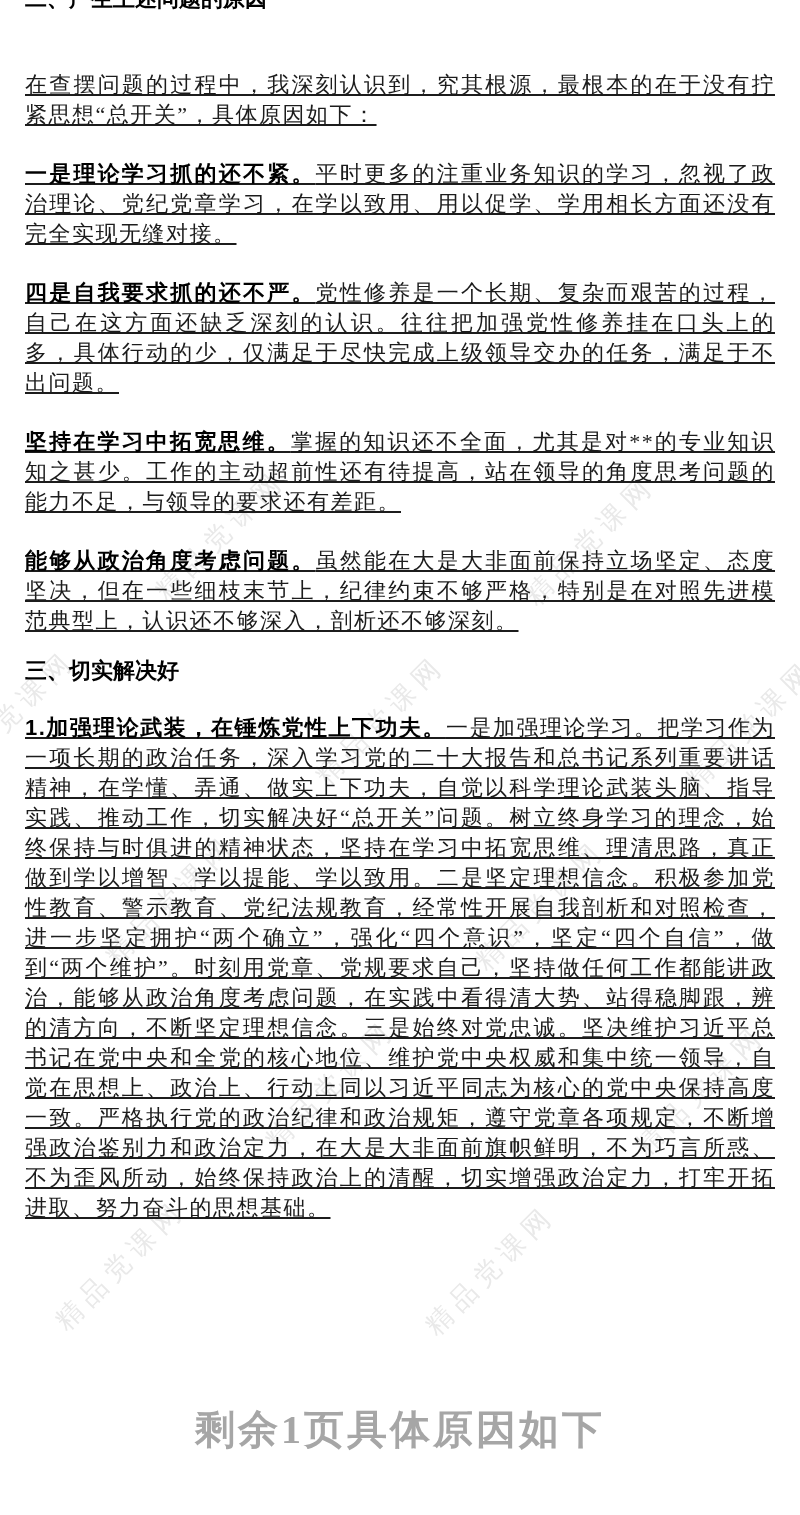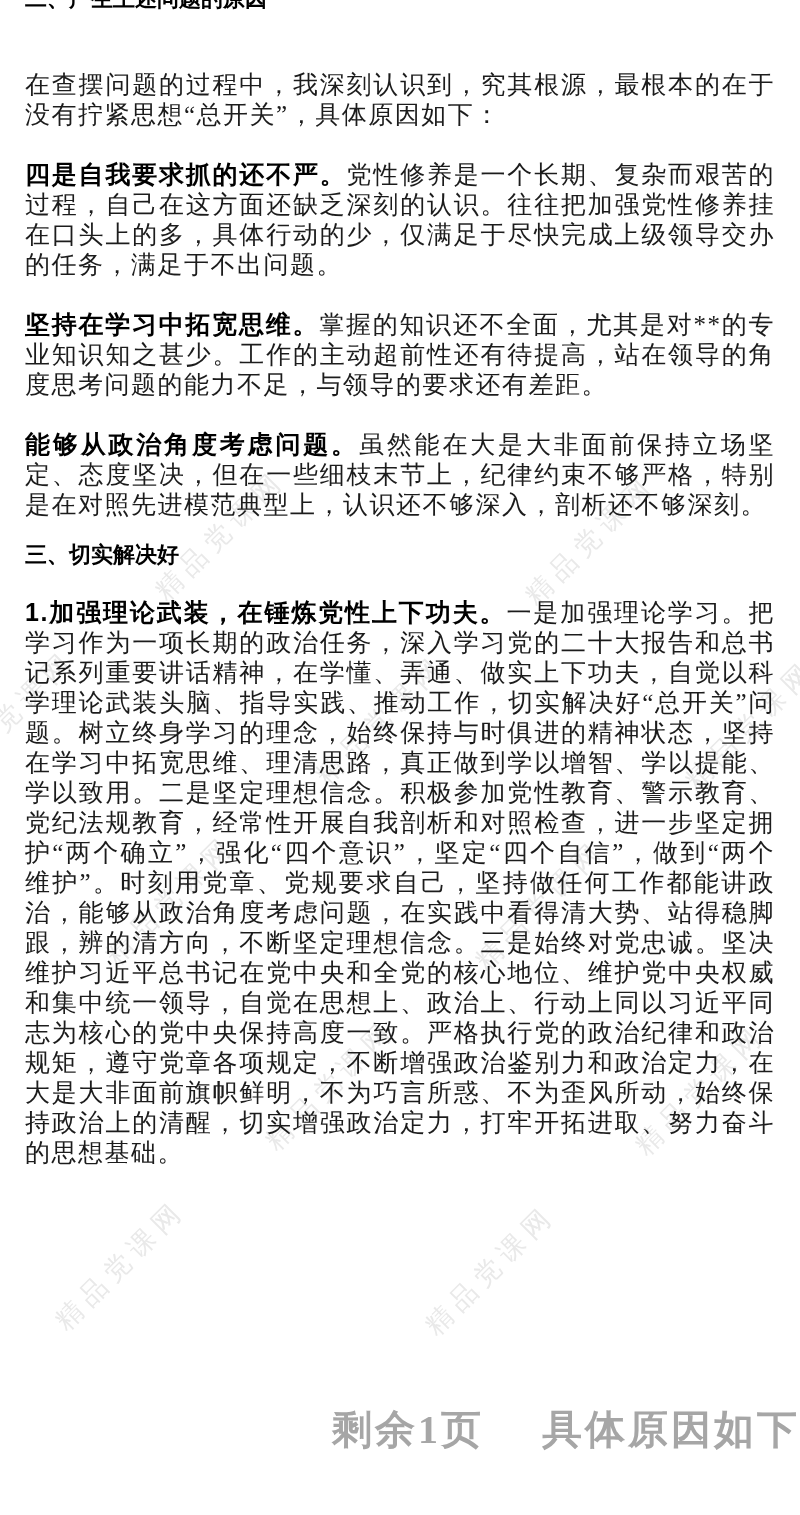--- a/index.html
+++ b/index.html
@@ -40,40 +40,40 @@
   .sec-heading {
     margin: 22px 0 0 0;
     font-family: "Liberation Sans", sans-serif;
     font-size: 22px;
     line-height: 26px;
     font-weight: 700;
     color: #000000;
   }
   .doc p {
     margin: 29px 0 0 0;
-    font-size: 25px;
+    font-size: 22px;
     line-height: 30px;
     letter-spacing: 1.5px;
     text-align: justify;
+    text-decoration: underline;
   }
   .doc p.intro { margin-top: 58px; }
   .doc p.measures-intro { margin-top: 36px; }
   .doc b {
     font-weight: 700;
     color: #000000;
     font-family: "Liberation Sans", sans-serif;
   }
   .footer {
     position: absolute;
     left: 0;
     right: 0;
     top: 1406px;
     display: flex;
-    justify-content: flex-end;
-    gap: 58px;
+    justify-content: center;
     font-family: "Liberation Serif", serif;
     font-weight: 700;
     font-size: 40px;
     line-height: 48px;
     letter-spacing: 3px;
     cursor: pointer;
   }
 </style>
 </head>
 <body>
@@ -93,20 +93,21 @@
       <span style="left: 120px; top: 1265px; color: rgb(233, 233, 233);">精品党课网</span>
       <span style="left: 490px; top: 1270px; color: rgb(233, 233, 233);">精品党课网</span>
     </div>
 
   <div class="doc" style="color: rgb(28, 28, 28);">
 
     <h2 class="cut-heading">二、产生上述问题的原因</h2>
 
     <p class="intro">在查摆问题的过程中，我深刻认识到，究其根源，最根本的在于没有拧紧思想“总开关”，具体原因如下：</p>
 
+    <p><b>一是理论学习抓的还不紧。</b><span>平时更多的注重业务知识的学习，忽视了政治理论、党纪党章学习，在学以致用、用以促学、学用相长方面还没有完全实现无缝对接。</span></p>
 
     <p><b>四是自我要求抓的还不严。</b><span>党性修养是一个长期、复杂而艰苦的过程，自己在这方面还缺乏深刻的认识。往往把加强党性修养挂在口头上的多，具体行动的少，仅满足于尽快完成上级领导交办的任务，满足于不出问题。</span></p>
 
     <p><b>坚持在学习中拓宽思维。</b><span>掌握的知识还不全面，尤其是对**的专业知识知之甚少。工作的主动超前性还有待提高，站在领导的角度思考问题的能力不足，与领导的要求还有差距。</span></p>
 
     <p><b>能够从政治角度考虑问题。</b><span>虽然能在大是大非面前保持立场坚定、态度坚决，但在一些细枝末节上，纪律约束不够严格，特别是在对照先进模范典型上，认识还不够深入，剖析还不够深刻。</span></p>
 
     <h2 class="sec-heading">三、切实解决好</h2>
 
 

